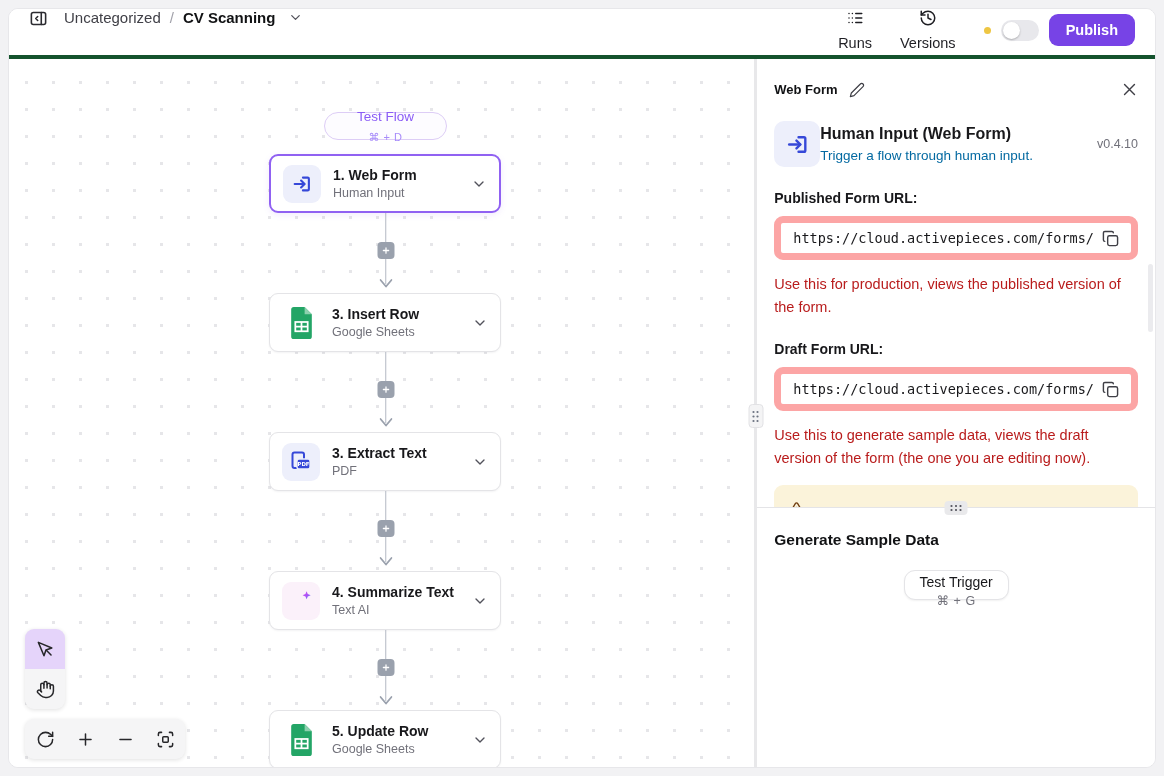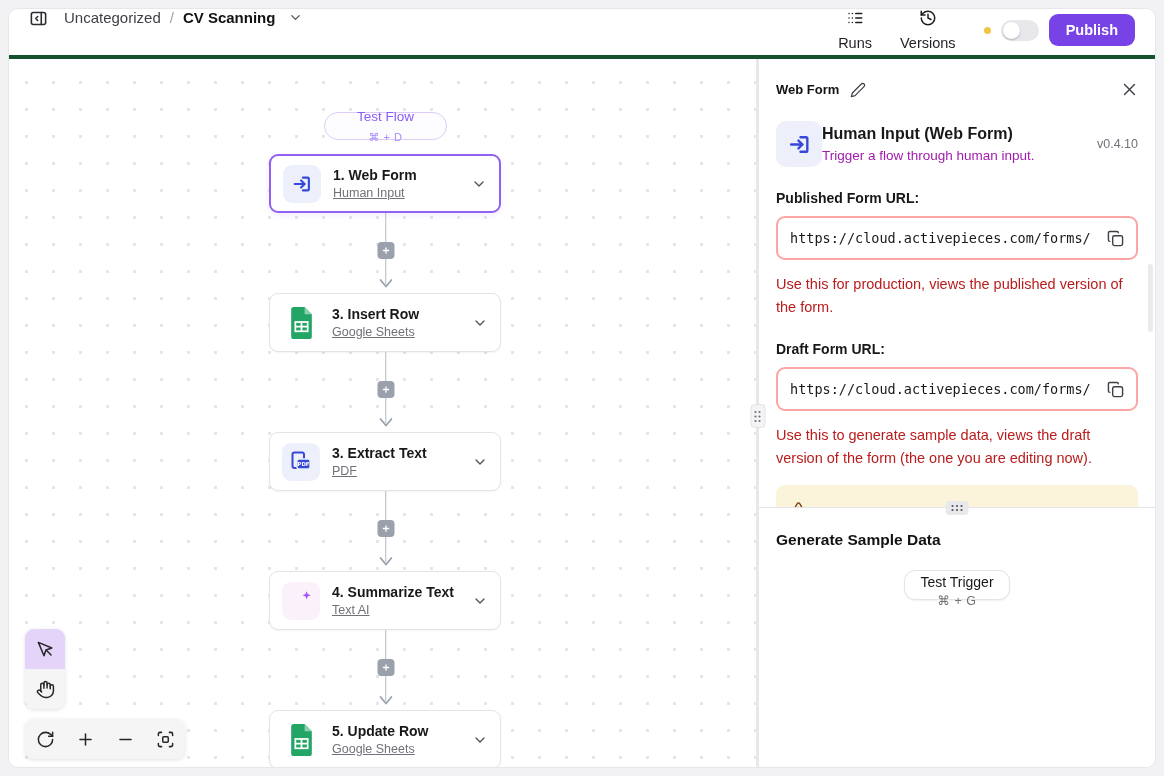--- a/index.html
+++ b/index.html
@@ -61,21 +61,21 @@
     position:absolute; left:260px; width:232px; height:59px;
     background:#fff; border:1px solid #e4e4e7; border-radius:9px;
     display:flex; align-items:center; padding:0 12px; gap:12px;
     box-shadow:0 1px 2px rgba(16,24,40,.05);
   }
   .flow-node.selected { border:2px solid #9061f2; box-shadow:0 2px 6px rgba(144,97,242,.12); }
   .node-icon { width:38px; height:38px; border-radius:9px; display:flex; align-items:center; justify-content:center; flex:0 0 38px; }
   .ic-indigo { background:#edeffb; }
   .ic-ai { background:#fbf1fa; }
   .node-title { font-size:14px; font-weight:600; color:#18181b; }
-  .node-sub { font-size:12.5px; color:#71717a; margin-top:3px;text-decoration:underline; }
+  .node-sub { font-size:12.5px; color:#71717a; margin-top:3px; }
   .node-chevron { margin-left:auto; color:#52525b; }
 
   .connector { position:absolute; left:367px; width:19px; height:80px; }
   .c-line { position:absolute; left:50%; transform:translateX(-50%); top:0; height:71px; width:1.5px; background:#b4b9c3; }
   .c-plus {
     position:absolute; top:29px; left:50%; transform:translateX(-50%);
     width:17px; height:17px; border-radius:4px; background:#9aa1ad; color:#fff;
     display:flex; align-items:center; justify-content:center;
   }
   .c-arrow { position:absolute; top:66px; left:50%; transform:translateX(-50%); color:#9aa1ad; }
@@ -105,26 +105,26 @@
   .panel { flex:0 0 396px; background:#fff; display:flex; flex-direction:column; position:relative; }
   .panel-top { flex:0 0 448px; padding:0 17px; overflow:hidden; position:relative; }
   .panel-header { margin-top:22px; display:flex; align-items:center; gap:11px; }
   .panel-title { font-size:13px; font-weight:700; color:#111214; }
   .pencil-btn { color:#3f3f46; }
   .close-btn { margin-left:auto; color:#3f3f46; }
 
   .piece-row { margin-top:23px; display:flex; align-items:center; }
   .piece-icon { width:46px; height:46px; border-radius:10px; background:#edeffb; display:flex; align-items:center; justify-content:center; flex:0 0 46px; }
   .piece-name { font-size:16px; font-weight:600; color:#18181b; }
-  .piece-desc { font-size:13.5px; color:#a21caf; margin-top:5px;text-align:center; }
+  .piece-desc { font-size:13.5px; color:#0369a1; margin-top:5px;text-align:center; }
   .piece-version { margin-left:auto; font-size:12.5px; color:#71717a; white-space:nowrap; }
 
   .field-label { margin-top:23px; font-size:14px; font-weight:700; color:#18181b; }
   .url-box {
-    margin-top:10px; height:44px; border:2px solid #fca5a5; border-radius:9px;
+    margin-top:10px; height:44px; border:7px solid #fca5a5; border-radius:9px;
     display:flex; align-items:center; padding:0 12px; gap:8px; background:#fff;
   }
   .url-text { font-family:"DejaVu Sans Mono","Liberation Mono",monospace; font-size:13.5px; color:#18181b; white-space:nowrap; overflow:hidden; flex:1; }
   .copy-btn { color:#3f3f46; flex:0 0 auto; }
   .help-text { margin-top:13px; font-size:14.5px; line-height:22.5px; color:#b91c1c; }
 
   .warning-box {
     margin-top:16px; background:#fbf3da; border-radius:9px;
     padding:14px 14px 14px 14px; display:flex; gap:11px; height:90px;
   }

